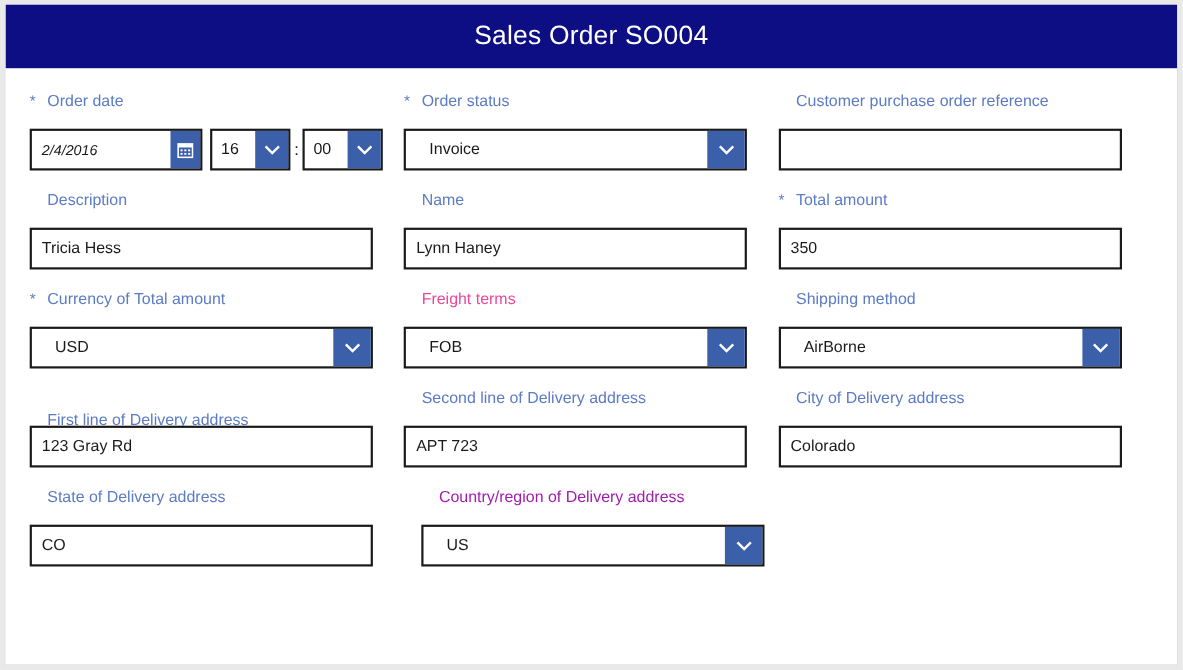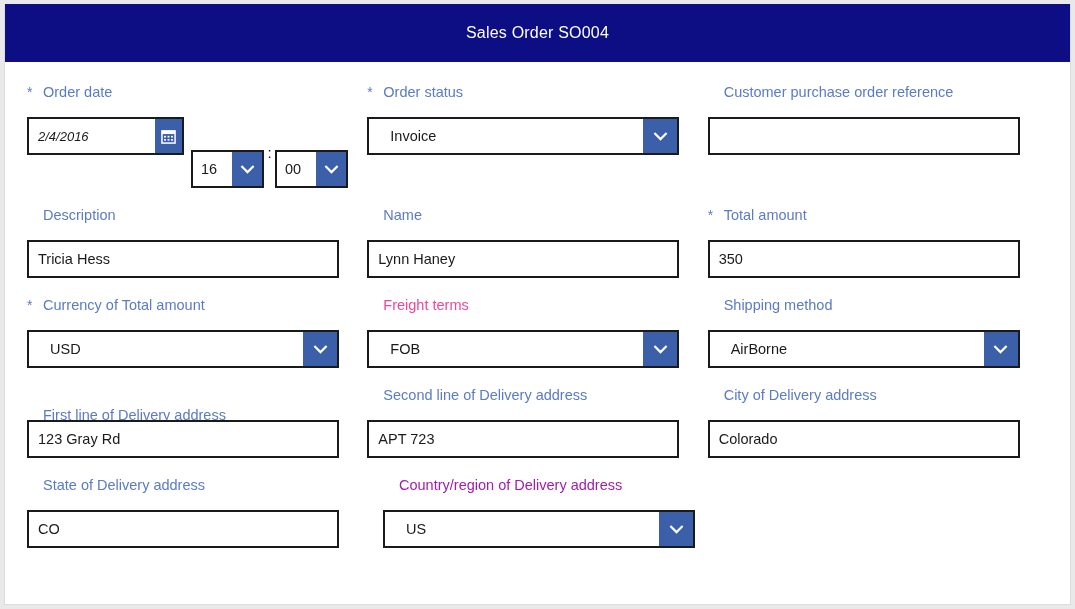--- a/index.html
+++ b/index.html
@@ -30,21 +30,21 @@
   }
   .title-bar {
     height: 58px;
     background: #0d0d84;
     display: flex;
     align-items: center;
     justify-content: center;
   }
   .title-bar .title-text {
     color: #ffffff;
-    font-size: 16px;
+    font-size: 24px;
     font-weight: 400;
     letter-spacing: 0.2px;
   }
   .form-body {
     padding: 12px 22px 0 22px;
   }
   .form-row {
     display: flex;
     gap: 0px;
   }
@@ -154,21 +154,20 @@
   }
   .cal-icon { display: block; width: 15px; height: 15px; }
   .spin-box {
     height: 38px;
     border: 2px solid #1a1a1a;
     background: #ffffff;
     display: flex;
     align-items: stretch;
     width: 73px;
     margin-left: 7px;
-    margin-top: 33px;
   }
   .spin-box .value {
     flex: 1;
     display: flex;
     align-items: center;
     padding: 0 8px;
     font-size: 14.5px;
     color: #1a1a1a;
   }
   .spin-btn {

